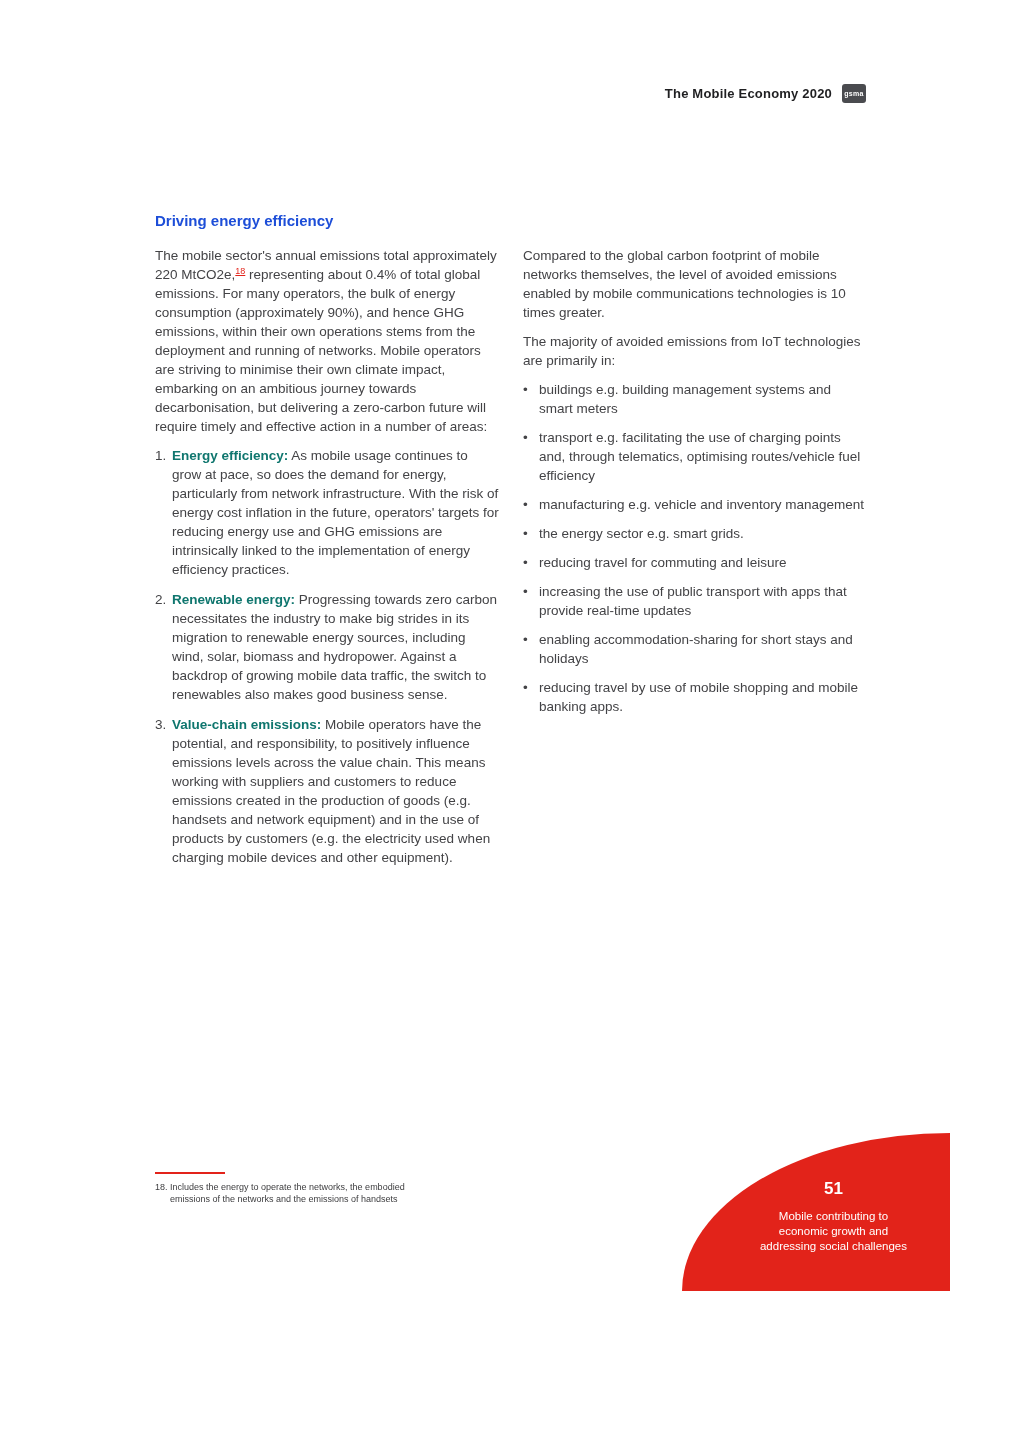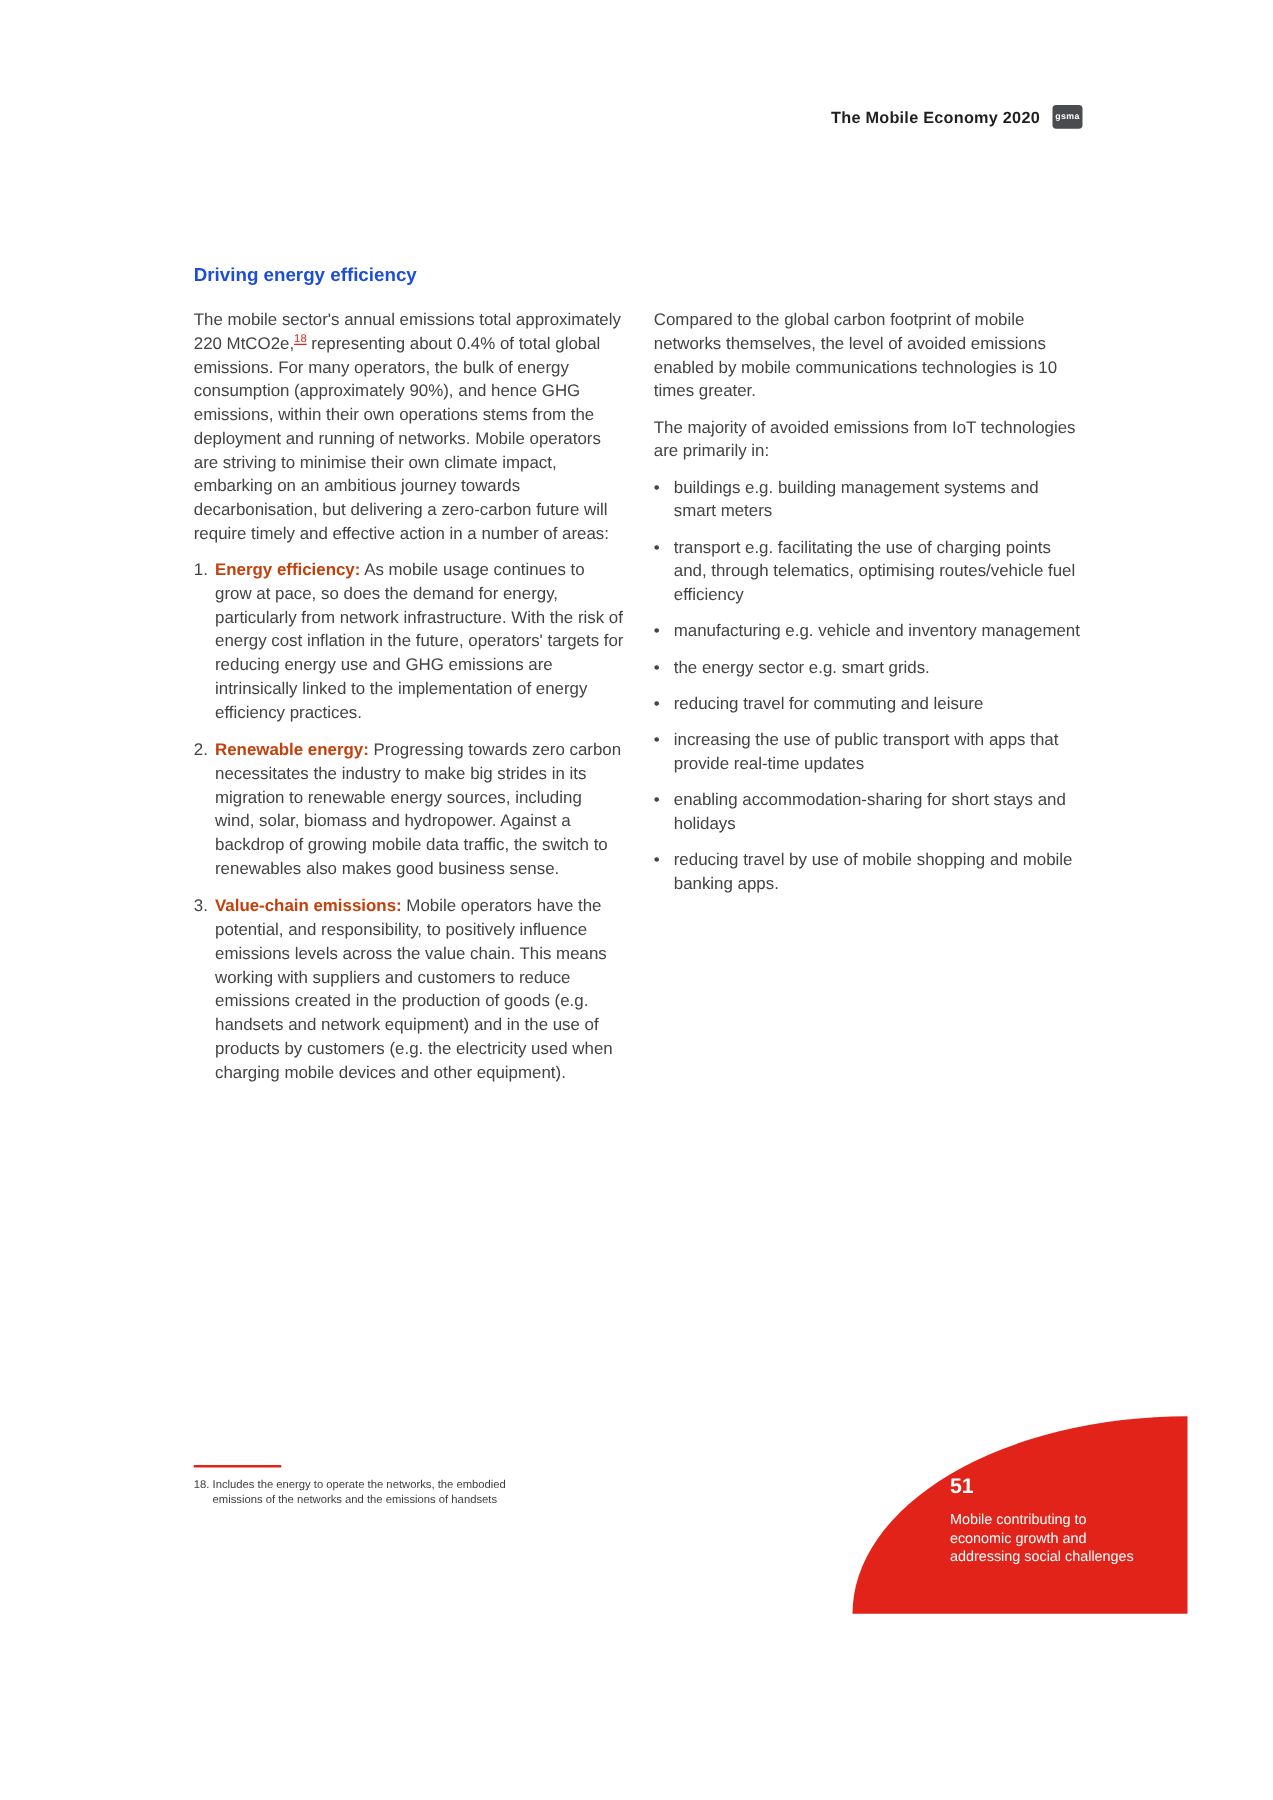--- a/index.html
+++ b/index.html
@@ -29,40 +29,40 @@
   .content { position:absolute; left:155px; top:212px; width:716px; }
   .heading { font-size:15px; font-weight:bold; color:#1d4ed8; margin-bottom:17px; }
   .columns { display:flex; gap:23px; }
   .col { width:345px; font-size:13.5px; line-height:19px; }
   .para { margin-bottom:10px; }
   .fn-ref { color:#e2231a; font-size:9px; vertical-align:super; line-height:0;text-decoration:underline; }
 
   .n-item { display:flex; margin-bottom:11px; }
   .n-num { width:17px; flex-shrink:0; }
   .n-body { flex:1; }
-  .n-title { font-weight:bold; color:#c2410c; }
+  .n-title { font-weight:bold; color:#0f766e; }
 
   .b-item { display:flex; margin-bottom:10px; }
   .b-mark { width:16px; flex-shrink:0; }
   .b-text { flex:1; }
 
   
   .footnote-rule { position:absolute; left:155px; top:1172px; width:70px; height:2px; background:#e2231a; }
   .footnote { position:absolute; left:155px; top:1181px; width:250px; font-size:9px; line-height:12px; color:#3d3d3f; display:flex;justify-content:space-between; }
   .footnote-num { width:15px; flex-shrink:0; }
   .footnote-body { flex:1; }
 
   
   .corner {
     position:absolute; right:68px; top:1133px;
     width:268px; height:158px;
     background:#e2231a;
     border-top-left-radius:100% 100%;
   }
-  .corner-inner { position:absolute; right:43px; top:46px; text-align:left; color:#ffffff; }
+  .corner-inner { position:absolute; right:43px; top:46px; text-align:center; color:#ffffff; }
   .page-number { font-size:17px; font-weight:bold; margin-bottom:10px; }
   .corner-caption { font-size:11.5px; line-height:15px; font-weight:normal; }
 </style>
 </head>
 <body>
 
 <div class="page">
 
   <div class="header">
     <span class="header-title">The Mobile Economy 2020</span>

